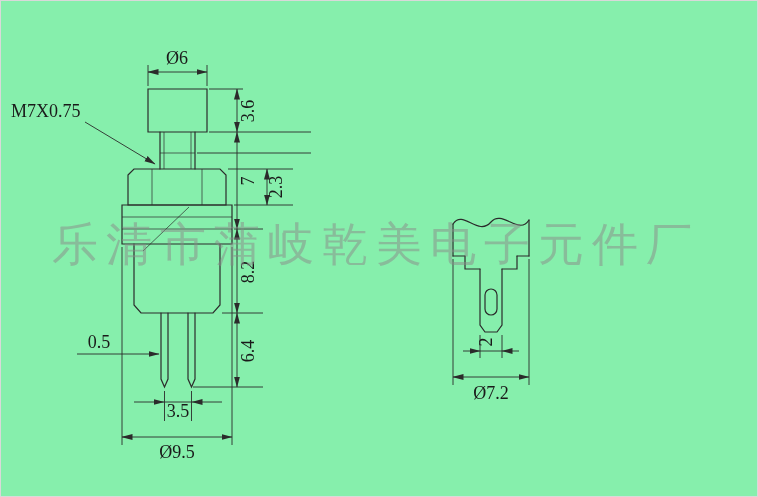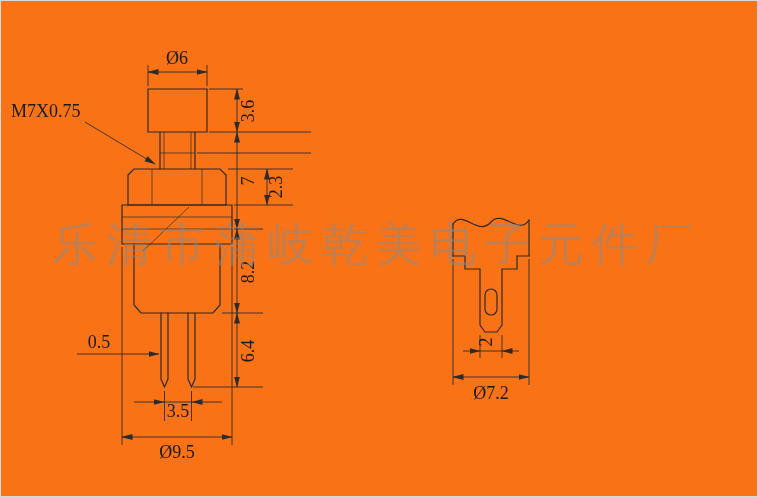--- a/index.html
+++ b/index.html
@@ -1,17 +1,17 @@
 <!DOCTYPE html>
 <html><head>
 <meta charset="utf-8">
 <style>
   html,body{margin:0;padding:0;background:#ffffff;}
   .canvas{
-    position:relative;width:758px;height:497px;background:#f97316;
+    position:relative;width:758px;height:497px;background:#86efac;
     border:1px solid #d9d9d9;box-sizing:border-box;overflow:hidden;
     font-family:"Liberation Serif","DejaVu Serif",serif;
   }
   svg{position:absolute;left:0;top:0;}
   .outline{stroke:#2b2b2b;stroke-width:1.2;fill:none;stroke-linecap:round;}
   .thin{stroke:#2b2b2b;stroke-width:0.7;fill:none;}
   .dim{stroke:#2b2b2b;stroke-width:0.9;fill:none;}
   text.dimtext{
     font-size:18px;fill:#1a1a1a;
     font-family:"Liberation Serif","DejaVu Serif",serif;

